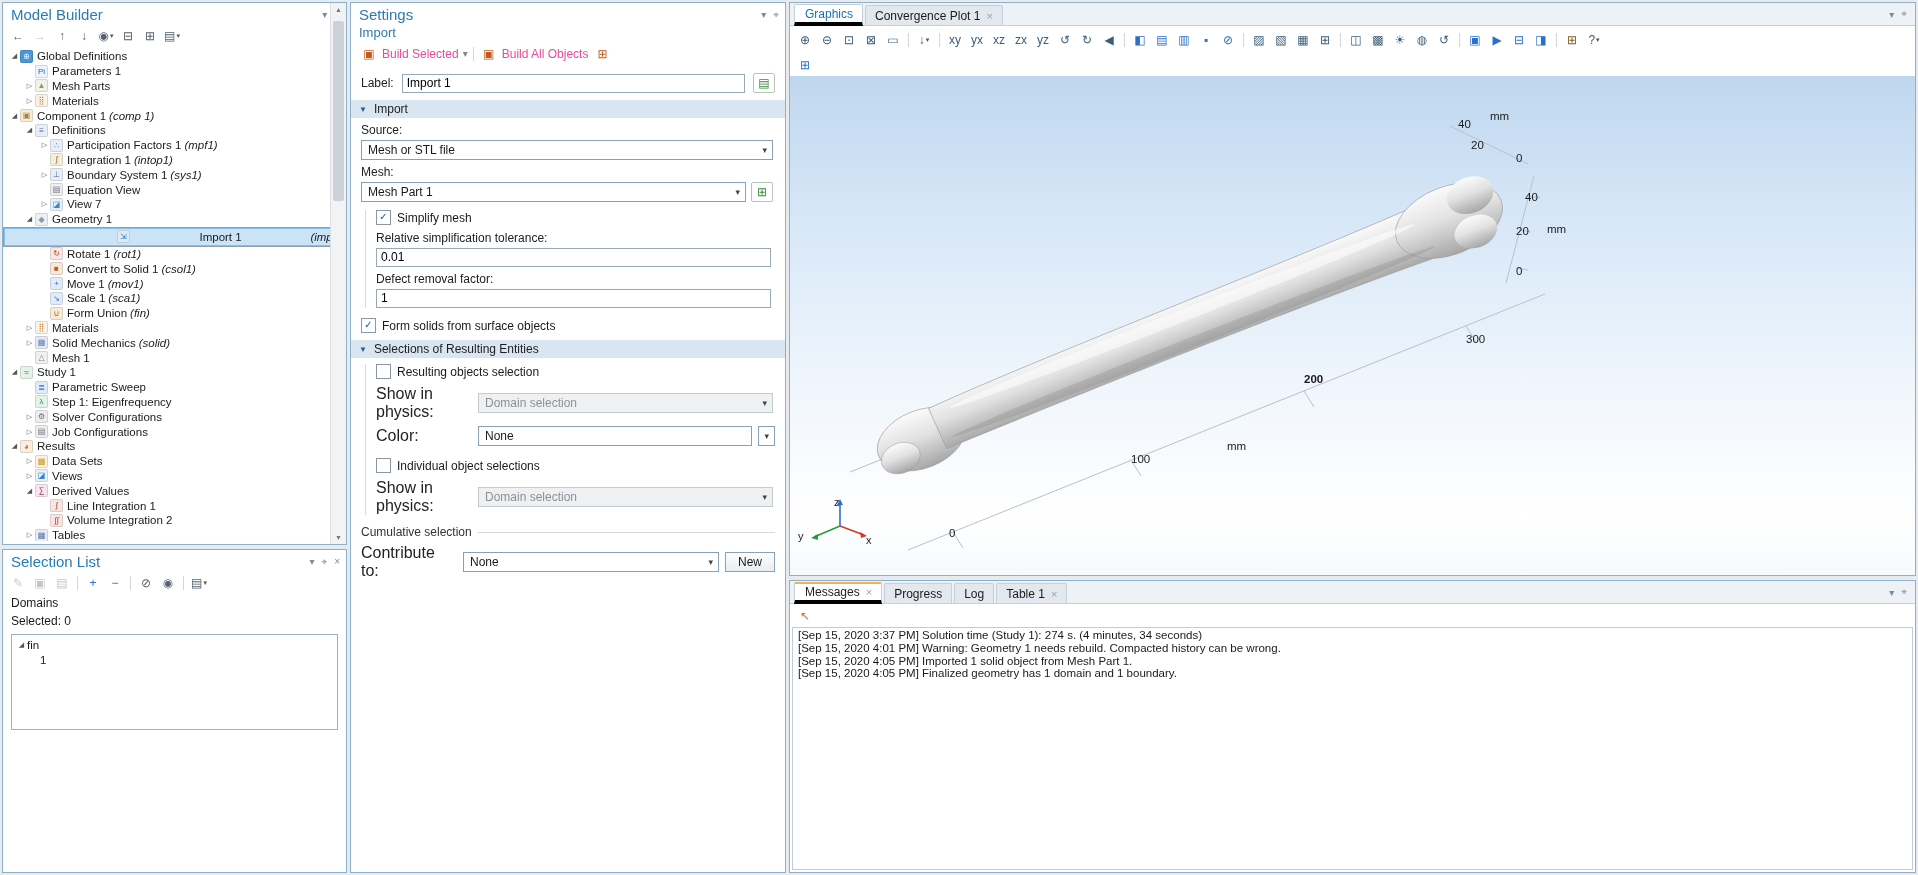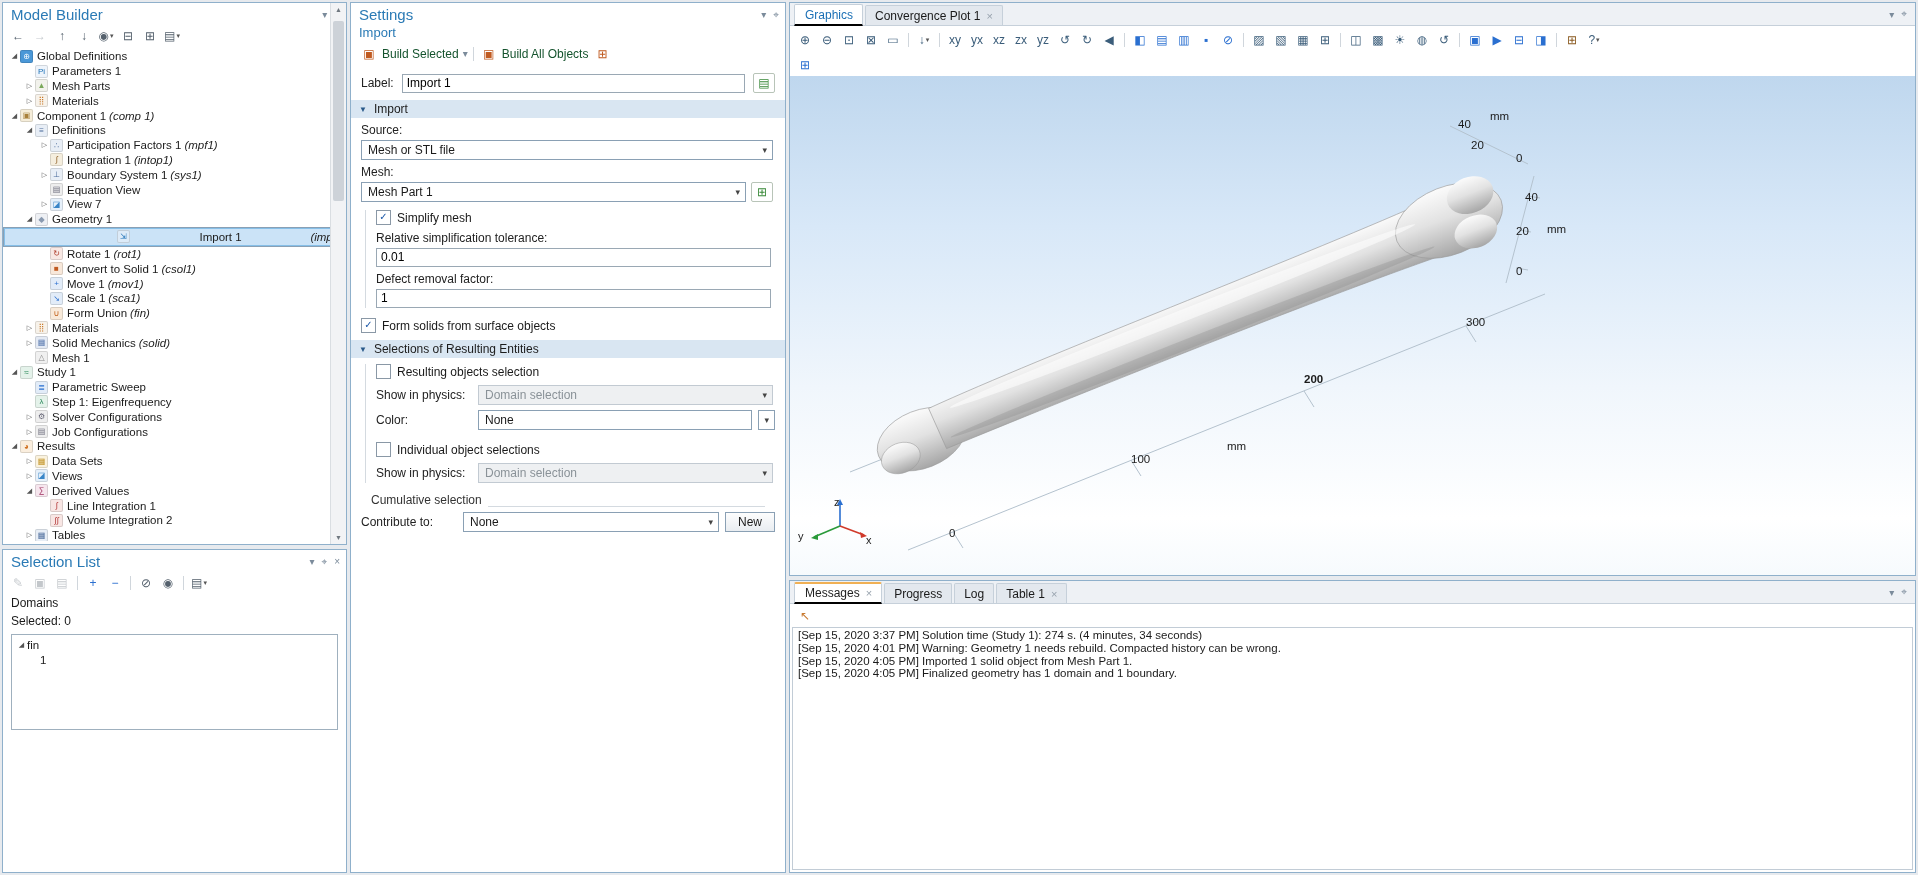--- a/index.html
+++ b/index.html
@@ -8,21 +8,21 @@
   .panel{position:absolute;background:#fff;border:1px solid #8fb0cb;box-sizing:border-box;overflow:hidden;}
   .phead{display:flex;align-items:center;justify-content:space-between;padding:3px 6px 1px 8px;}
   .ptitle{color:#2a7ab5;font-size:15px;}
   .hicons{display:flex;align-items:center;gap:7px;}
   .hic{color:#7b8b9b;font-size:10px;cursor:default;}
   .tb{display:flex;align-items:center;gap:2px;padding:1px 5px;height:21px;flex:none;}
   .tbi{display:inline-flex;align-items:center;justify-content:center;min-width:18px;height:18px;
        font-size:12px;border-radius:2px;padding:0 1px;cursor:default;}
   .tbi.dim{opacity:.35;}
   .tbi .dd{font-size:7px;margin-left:1px;color:#555;}
-  .tbtext{font-size:12px;color:#14532d;margin:0 2px 0 1px;}
+  .tbtext{font-size:12px;color:#ec4899;margin:0 2px 0 1px;}
   .tsep{width:1px;height:14px;background:#d0d6dc;margin:0 3px;flex:none;}
   
   .tree{position:relative;height:calc(100% - 49px);overflow:hidden;padding-top:2px;}
   .trow{display:flex;align-items:center;height:14.8px;white-space:nowrap;}
   .trow.sel{background:#cbe3f7;box-shadow:inset 0 0 0 1px #86bfe8;}
   .texp{width:11px;font-size:7px;color:#555;flex:none;text-align:center;}
   .ticon{width:13px;height:13px;flex:none;margin-right:4px;font-size:8px;line-height:13px;display:inline-flex;
          align-items:center;justify-content:center;border-radius:2px;border:1px solid rgba(0,0,0,.12);box-sizing:border-box;}
   .tlabel{font-size:11.5px;}
   .tsuffix{font-size:11.5px;font-style:italic;color:#222;margin-left:3px;}
@@ -40,31 +40,31 @@
           font-size:12px;font-family:"Liberation Sans",sans-serif;box-sizing:border-box;}
   .sel{display:flex;align-items:center;justify-content:space-between;border:1px solid #8aa0b4;background:#fff;
        height:20px;padding:0 2px 0 6px;font-size:12px;box-sizing:border-box;cursor:default;}
   .sel .sarr{color:#444;font-size:9px;padding:0 3px;}
   .sel.disabled{background:#eef0f2;color:#8a9298;border-color:#c2cad2;}
   .check{display:flex;align-items:center;gap:6px;margin:6px 0;font-size:12px;cursor:default;}
   .cb{width:13px;height:13px;border:1px solid #8a98a6;background:#fff;font-size:10px;line-height:12px;
       text-align:center;color:#1a57a8;flex:none;}
   .group{border-left:1px solid #d4dae0;margin-left:4px;padding-left:10px;}
   .inlinerow{display:flex;align-items:center;gap:6px;margin:5px 0;}
-  .inlinerow .ilabel{width:96px;flex:none;font-size:12px;color:#222;}
-  .legendrow{display:flex;align-items:flex-end;gap:6px;margin:10px 10px 4px;}
+  .inlinerow .ilabel{width:96px;flex:none;font-size:16px;color:#222;}
+  .legendrow{display:flex;align-items:center;gap:6px;margin:10px 0 4px;}
   .legendrow .line{flex:1;height:1px;background:#d4dae0;}
   .btn{border:1px solid #8aa0b4;background:linear-gradient(#fdfdfd,#e9edf1);height:20px;padding:0 12px;
        font-size:12px;display:inline-flex;align-items:center;box-sizing:border-box;cursor:default;}
   
   .tabbar{display:flex;align-items:flex-end;height:22px;background:#eef1f5;border-bottom:1px solid #c6d0da;
           padding-left:4px;gap:2px;flex:1;}
   .tab{display:flex;align-items:center;gap:6px;padding:0 9px;font-size:12px;background:#e3e8ee;
        border:1px solid #c6d0da;border-bottom:none;border-radius:2px 2px 0 0;height:20px;box-sizing:border-box;cursor:default;}
-  .tab.active{background:#fff;height:22px;margin-bottom:-1px;border-bottom:2px solid #000000;padding-left:10px;}
+  .tab.active{background:#fff;height:22px;margin-bottom:-1px;border-bottom:4px solid #000000;padding-left:10px;}
   .tab.active .tab-label{color:#1a6fb5;}
   .warm .tab.active{border-top:2px solid #f0b054;}
   .warm .tab.active .tab-label{color:#222;}
   .tab-x{color:#97a2ad;font-size:11px;}
   .headrow{display:flex;align-items:stretch;}
   .headrow .hicons{padding:0 8px;background:#eef1f5;border-bottom:1px solid #c6d0da;}
   
   .vp{position:relative;height:calc(100% - 70px);
       background:linear-gradient(180deg,#bfd7ee 0%,#d8e8f8 30%,#f0f6fc 62%,#ffffff 88%,#f6fafd 100%);}
   .tick{position:absolute;font-size:11.5px;color:#1a1a1a;}
@@ -541,21 +541,21 @@
 
       <div>
           <span class="tick" style="left: 668px; top: 42px;">40</span>
           <span class="tick" style="left: 700px; top: 34px;">mm</span>
           <span class="tick" style="left: 681px; top: 63px;">20</span>
           <span class="tick" style="left: 726px; top: 76px;">0</span>
           <span class="tick" style="left: 735px; top: 115px;">40</span>
           <span class="tick" style="left: 726px; top: 149px;">20</span>
           <span class="tick" style="left: 757px; top: 147px;">mm</span>
           <span class="tick" style="left: 726px; top: 189px;">0</span>
-          <span class="tick" style="left: 676px; top: 240px;">300</span>
+          <span class="tick" style="left: 676px; top: 257px;">300</span>
           <span class="tick" style="left: 514px; top: 297px; font-weight: bold;">200</span>
           <span class="tick" style="left: 437px; top: 364px;">mm</span>
           <span class="tick" style="left: 341px; top: 377px;">100</span>
           <span class="tick" style="left: 159px; top: 451px;">0</span>
         </div>
 
       <svg width="80" height="60" style="position:absolute;left:12px;bottom:28px;">
         <g stroke-width="1.6">
           <line x1="38" y1="36" x2="38" y2="12" stroke="#2a6fd0"></line>
           <line x1="38" y1="36" x2="12" y2="47" stroke="#2a9a3a"></line>

